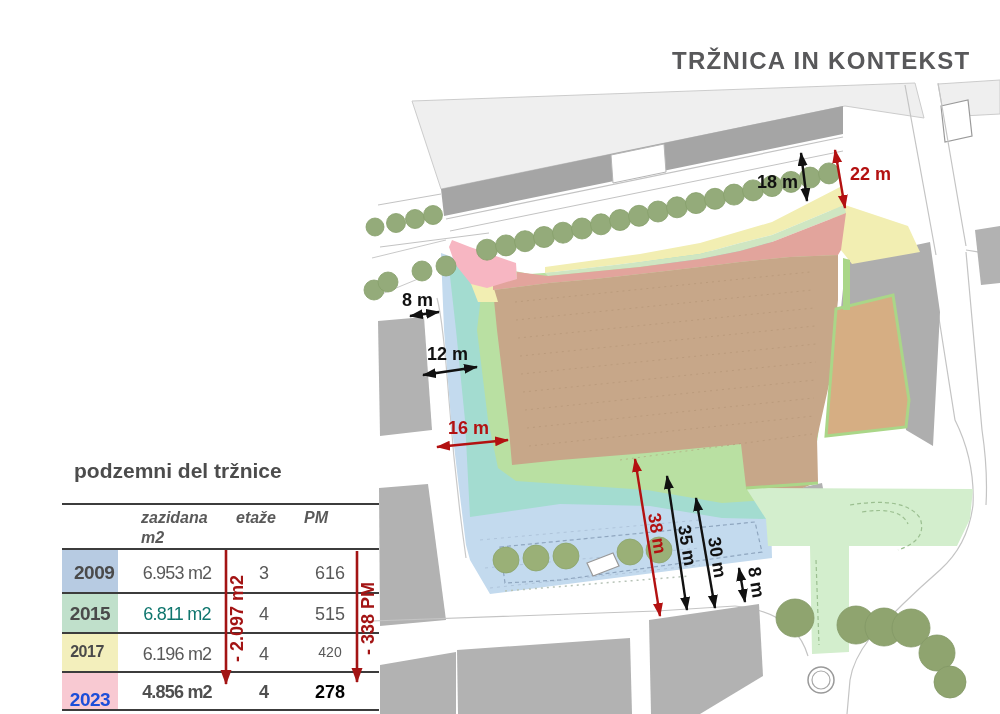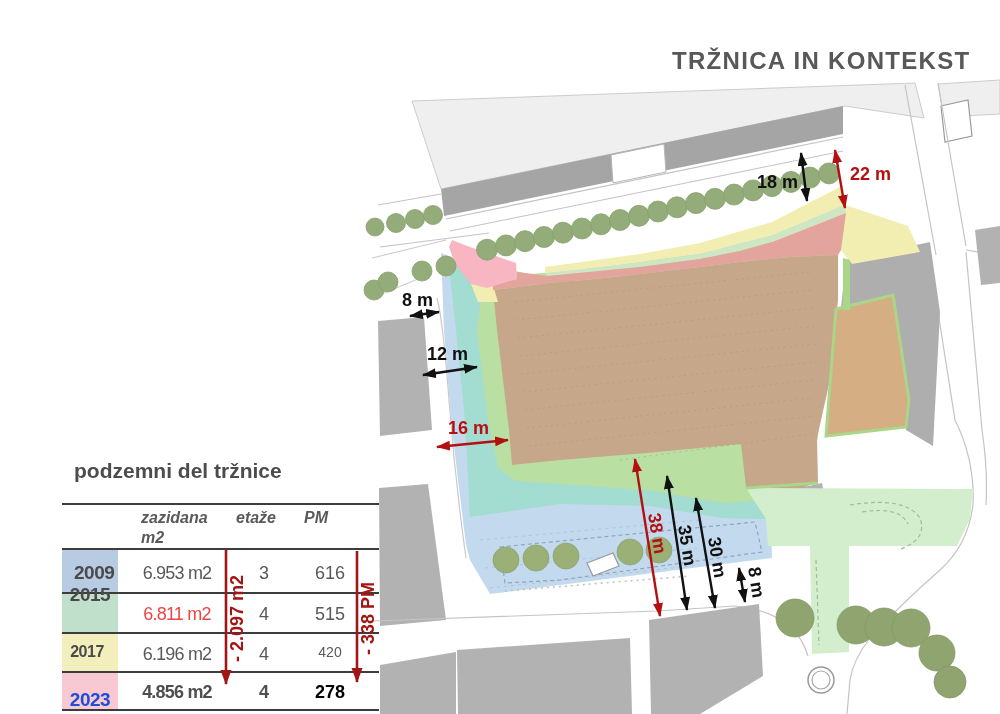--- a/index.html
+++ b/index.html
@@ -236,23 +236,23 @@
 <div class="abs" style="left:286px;top:509px;width:60px;text-align:center;font-size:16px;font-style:italic;font-weight:bold;color:#595959;">PM</div>
 
 <div class="abs" style="left:62px;top:550px;width:56px;height:42px;background:#b7cbe2;"></div>
 <div class="abs" style="left:62px;top:562px;width:56px;text-align:left;font-size:19px;font-weight:bold;color:#4a4a4a;letter-spacing:-0.5px;margin-left:12px;">2009</div>
 
 <div class="abs" style="left:127px;top:563px;width:100px;text-align:center;font-size:18px;color:#595959;letter-spacing:-0.8px;">6.953 m2</div>
 <div class="abs" style="left:234px;top:563px;width:60px;text-align:center;font-size:18px;color:#595959;">3</div>
 <div class="abs" style="left:300px;top:563px;width:60px;text-align:center;font-size:18px;color:#595959;">616</div>
 
 <div class="abs" style="left:62px;top:594px;width:56px;height:38px;background:#c0e0cb;"></div>
-<div class="abs" style="left:62px;top:584px;width:56px;text-align:center;font-size:19px;font-weight:bold;color:#4a4a4a;letter-spacing:-0.5px;">2015</div>
-
-<div class="abs" style="left:127px;top:604px;width:100px;text-align:center;font-size:18px;color:#ef4444;letter-spacing:-0.8px;">6.811 m2</div>
+<div class="abs" style="left:62px;top:603px;width:56px;text-align:center;font-size:19px;font-weight:bold;color:#4a4a4a;letter-spacing:-0.5px;">2015</div>
+
+<div class="abs" style="left:127px;top:604px;width:100px;text-align:center;font-size:18px;color:#0f766e;letter-spacing:-0.8px;">6.811 m2</div>
 <div class="abs" style="left:234px;top:604px;width:60px;text-align:center;font-size:18px;color:#595959;">4</div>
 <div class="abs" style="left:300px;top:604px;width:60px;text-align:center;font-size:18px;color:#595959;">515</div>
 
 <div class="abs" style="left:62px;top:634px;width:56px;height:37px;background:#f3efbc;"></div>
 <div class="abs" style="left:62px;top:643px;width:50px;text-align:center;font-size:16px;font-weight:bold;color:#4a4a4a;letter-spacing:-0.5px;">2017</div>
 
 <div class="abs" style="left:127px;top:644px;width:100px;text-align:center;font-size:18px;color:#595959;letter-spacing:-0.8px;">6.196 m2</div>
 <div class="abs" style="left:234px;top:644px;width:60px;text-align:center;font-size:18px;color:#595959;">4</div>
 <div class="abs" style="left:300px;top:644px;width:60px;text-align:center;font-size:14px;color:#595959;">420</div>
 

